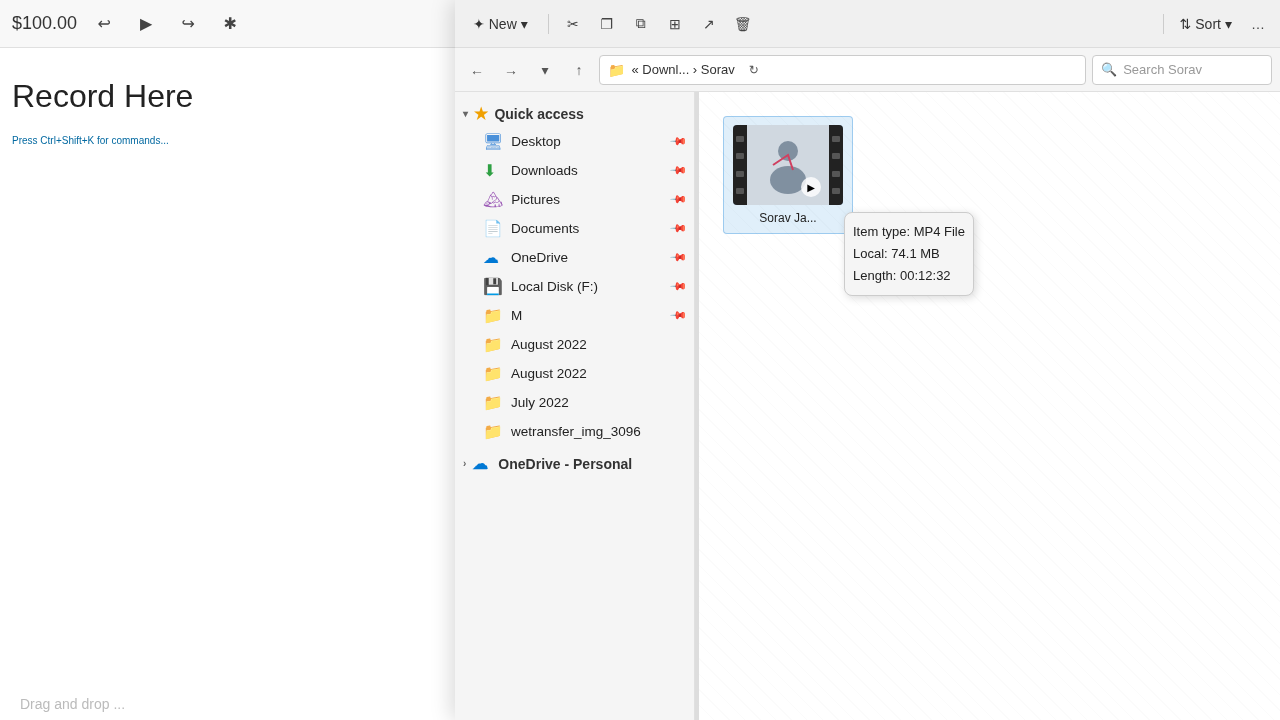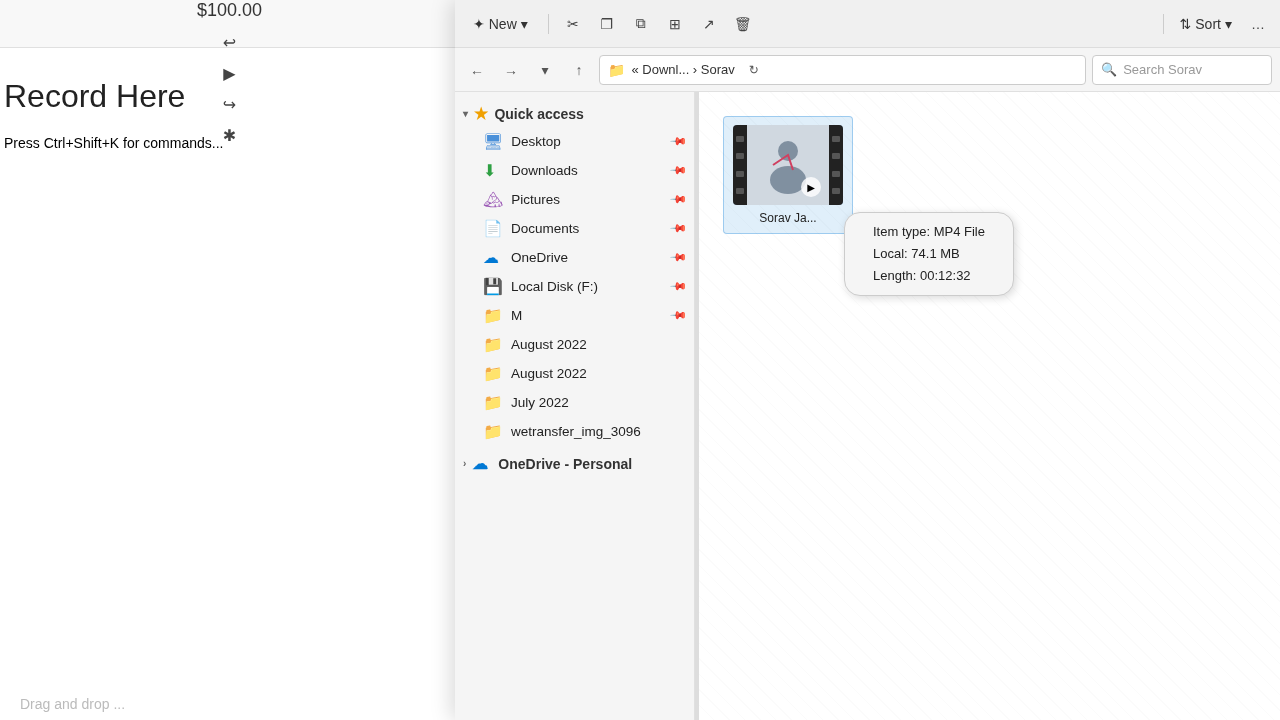--- a/index.html
+++ b/index.html
@@ -22,50 +22,49 @@
       border-right: 1px solid #ddd;
     }
     .bg-toolbar {
       height: 48px;
       background: #f8f8f8;
       border-bottom: 1px solid #e0e0e0;
       display: flex;
       align-items: center;
       padding: 0 12px;
       gap: 12px;
-      flex-direction: column;
     }
     .bg-toolbar-btn {
       width: 30px; height: 30px;
       border-radius: 4px;
       background: transparent;
       border: none;
       cursor: pointer;
       color: #444;
       font-size: 16px;
       display: flex; align-items: center; justify-content: center;
     }
     .bg-counter {
       font-size: 18px;
       font-weight: 500;
       color: #333;
       min-width: 60px;
     }
     .bg-content {
-      padding: 30px 4px;
+      padding: 30px 12px;
     }
     .bg-title {
       font-size: 32px;
       font-weight: 400;
       color: #222;
       margin-bottom: 20px;
     }
     .bg-hint {
-      font-size: 14px;
-      color: #000000;
+      font-size: 10px;
+      color: #0369a1;
       margin-bottom: 40px;
     }
     .bg-bottom-hint {
       position: absolute;
       bottom: 8px;
       left: 20px;
       font-size: 14px;
       color: #bbb;
     }
 
@@ -354,22 +353,22 @@
       white-space: nowrap;
     }
 
     
     .tooltip {
       position: absolute;
       top: 120px;
       left: 145px;
       background: #f5f5f5;
       border: 1px solid #ccc;
-      border-radius: 16px;
-      padding: 8px 28px;
+      border-radius: 8px;
+      padding: 8px 8px;
       font-size: 13px;
       color: #222;
       box-shadow: 2px 2px 8px rgba(0,0,0,0.15);
       white-space: nowrap;
       z-index: 100;
       line-height: 1.7;
     }
 
     .vertical-divider {
       width: 4px;

